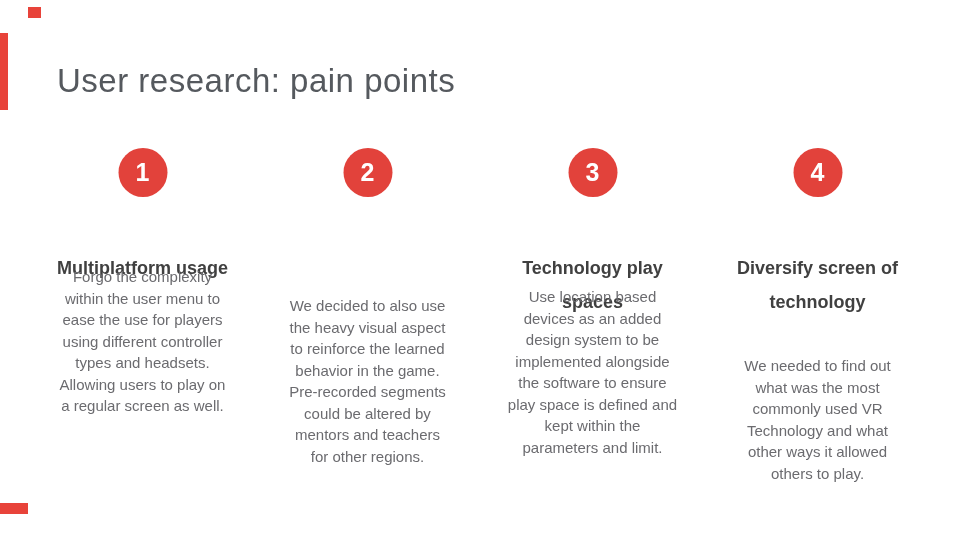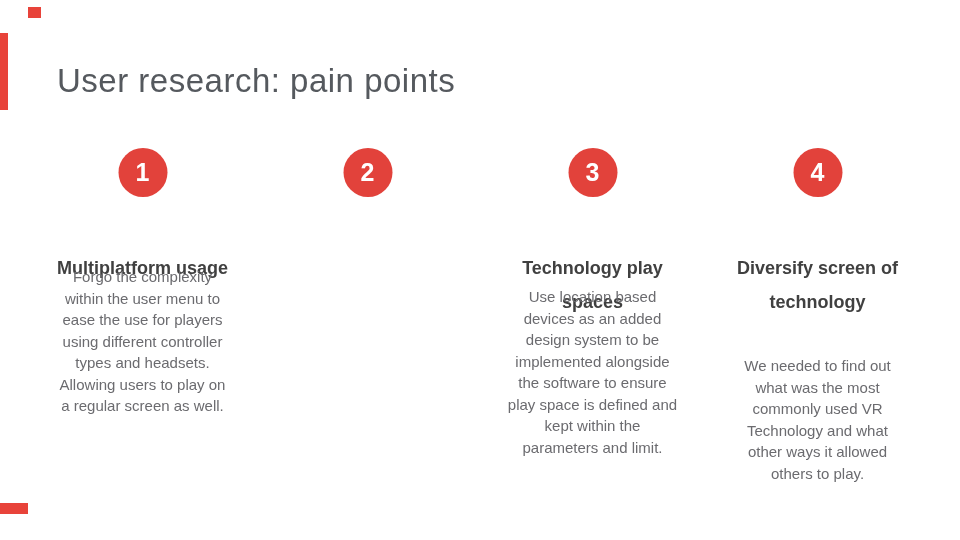--- a/index.html
+++ b/index.html
@@ -113,20 +113,28 @@
 within the user menu to
 ease the use for players
 using different controller
 types and headsets.
 Allowing users to play on
 a regular screen as well.</div>
   </div>
 
   <div class="column col-2">
     <div class="number-badge">2</div>
+    <div class="col-body">We decided to also use
+the heavy visual aspect
+to reinforce the learned
+behavior in the game.
+Pre-recorded segments
+could be altered by
+mentors and teachers
+for other regions.</div>
   </div>
 
   <div class="column col-3">
     <div class="number-badge">3</div>
     <div class="col-heading">Technology play
 spaces</div>
     <div class="col-body">Use location based
 devices as an added
 design system to be
 implemented alongside

